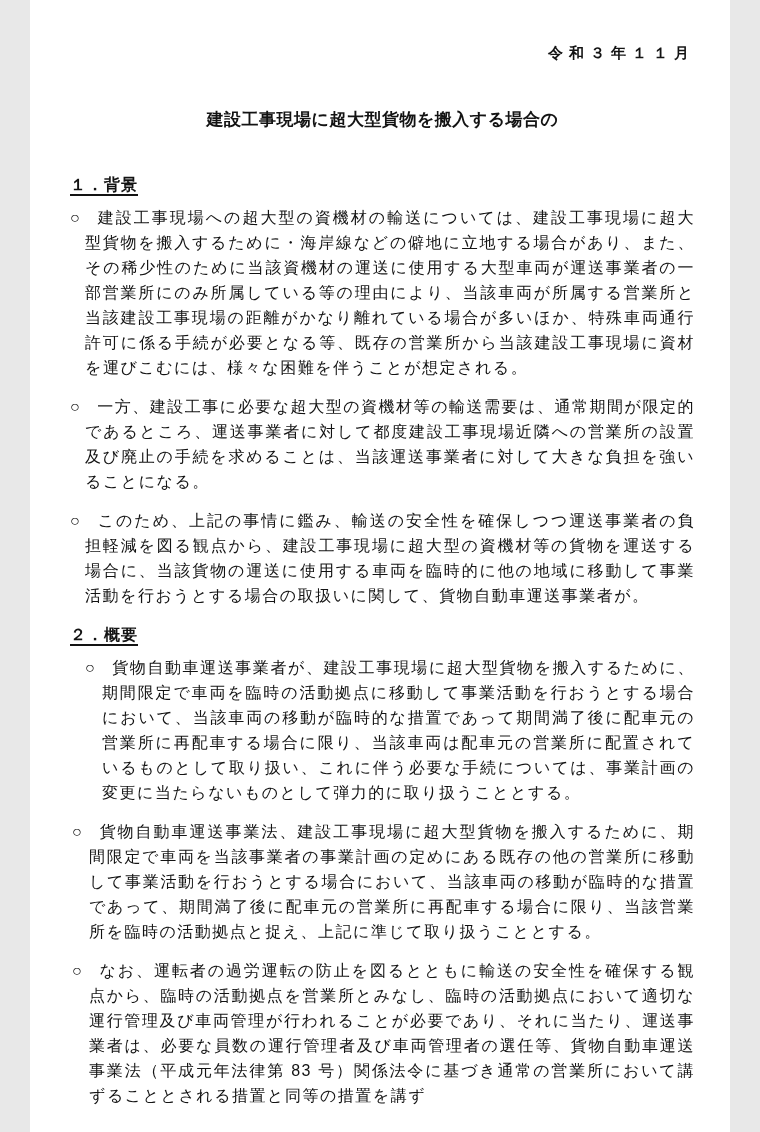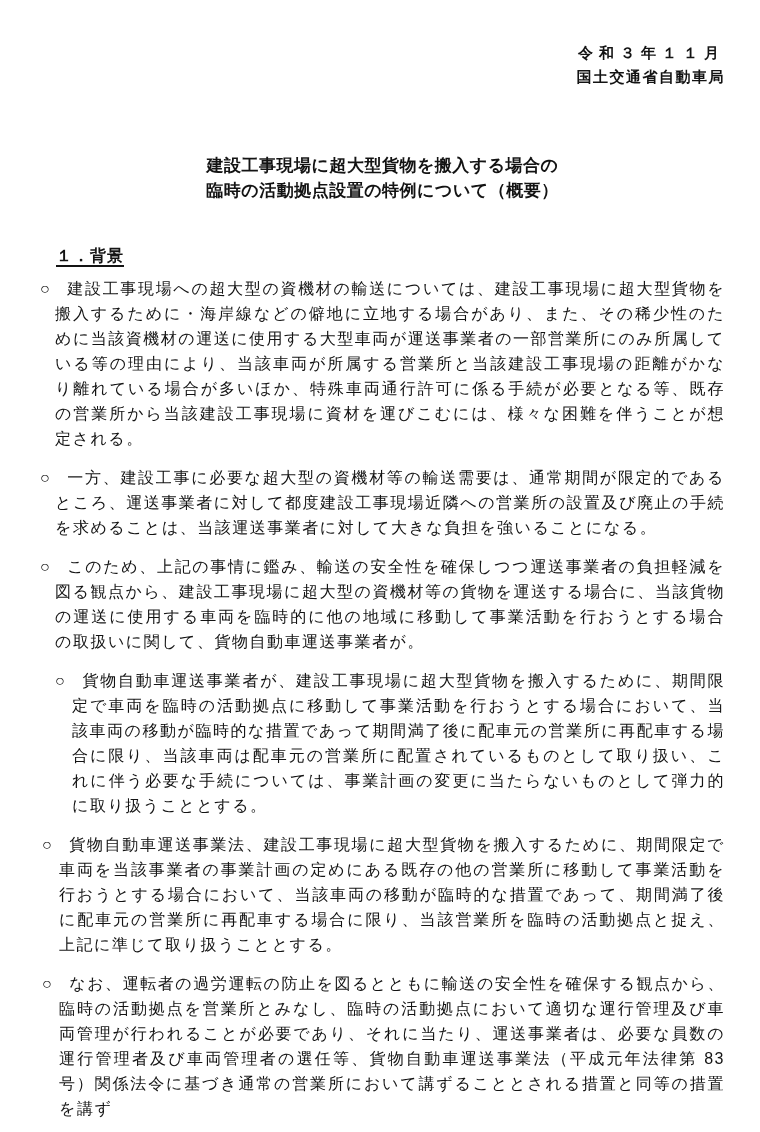--- a/index.html
+++ b/index.html
@@ -2,21 +2,21 @@
 <html lang="ja"><head>
 <meta charset="utf-8">
 <style>
   html, body {
     margin: 0;
     padding: 0;
     background: #e8e8e8;
   }
   .page {
     position: relative;
-    width: 760px;
+    width: 700px;
     height: 1132px;
     margin: 0 auto;
     background: #ffffff;
     color: #131313;
     font-family: "Liberation Sans", "DejaVu Sans", sans-serif;
     box-sizing: border-box;
     padding: 41px 35px 0 40px;
     overflow: hidden;
   }
   .header-right {
@@ -25,29 +25,29 @@
     line-height: 24px;
     font-weight: bold;
   }
   .header-right .date {
     letter-spacing: 6px;
   }
   .header-right .org {
     letter-spacing: 1.5px;
   }
   .title-block {
-    margin-top: 64px;
+    margin-top: 42px;
     text-align: center;
     font-weight: bold;
     font-size: 17px;
     line-height: 25px;
     letter-spacing: 0.5px;
   }
   .section-heading {
-    margin: 40px 0 8px 16px;
+    margin: 40px 0 8px 0;
     font-size: 16px;
     font-weight: bold;
     line-height: 25px;
     letter-spacing: 1px;
   }
   .section-heading .underlined {
     text-decoration: underline;
     text-underline-offset: 4px;
     text-decoration-thickness: 1.5px;
   }
@@ -69,38 +69,39 @@
   .indent-b { margin-left: 32px; text-indent: -17px; } 
   .indent-c { margin-left: 19px; text-indent: -17px; } 
 </style>
 </head>
 <body>
 
 <div class="page">
 
   <div class="header-right">
     <div class="date">令和３年１１月</div>
-    <div class="org">国土交通省自動車局</div>
   </div>
 
   <div class="title-block">
     <div>建設工事現場に超大型貨物を搬入する場合の</div>
-    <div>臨時の活動拠点設置の特例について（概要）</div>
   </div>
 
   <div class="section-heading">
     <span class="underlined">１．背景</span>
   </div>
 
   <div class="bullet indent-a"><span class="marker">○</span><span>建設工事現場への超大型の資機材の輸送については、建設工事現場に超大型貨物を搬入するために・海岸線などの僻地に立地する場合があり、また、その稀少性のために当該資機材の運送に使用する大型車両が運送事業者の一部営業所にのみ所属している等の理由により、当該車両が所属する営業所と当該建設工事現場の距離がかなり離れている場合が多いほか、特殊車両通行許可に係る手続が必要となる等、既存の営業所から当該建設工事現場に資材を運びこむには、様々な困難を伴うことが想定される。</span></div>
 
   <div class="bullet indent-a"><span class="marker">○</span><span>一方、建設工事に必要な超大型の資機材等の輸送需要は、通常期間が限定的であるところ、運送事業者に対して都度建設工事現場近隣への営業所の設置及び廃止の手続を求めることは、当該運送事業者に対して大きな負担を強いることになる。</span></div>
 
   <div class="bullet indent-a"><span class="marker">○</span><span>このため、上記の事情に鑑み、輸送の安全性を確保しつつ運送事業者の負担軽減を図る観点から、建設工事現場に超大型の資機材等の貨物を運送する場合に、当該貨物の運送に使用する車両を臨時的に他の地域に移動して事業活動を行おうとする場合の取扱いに関して、貨物自動車運送事業者が。</span></div>
 
+  <div class="section-heading second">
+    <span class="underlined">２．概要</span>
+  </div>
 
   <div class="bullet indent-b"><span class="marker">○</span><span>貨物自動車運送事業者が、建設工事現場に超大型貨物を搬入するために、期間限定で車両を臨時の活動拠点に移動して事業活動を行おうとする場合において、当該車両の移動が臨時的な措置であって期間満了後に配車元の営業所に再配車する場合に限り、当該車両は配車元の営業所に配置されているものとして取り扱い、これに伴う必要な手続については、事業計画の変更に当たらないものとして弾力的に取り扱うこととする。</span></div>
 
   <div class="bullet indent-c"><span class="marker">○</span><span>貨物自動車運送事業法、建設工事現場に超大型貨物を搬入するために、期間限定で車両を当該事業者の事業計画の定めにある既存の他の営業所に移動して事業活動を行おうとする場合において、当該車両の移動が臨時的な措置であって、期間満了後に配車元の営業所に再配車する場合に限り、当該営業所を臨時の活動拠点と捉え、上記に準じて取り扱うこととする。</span></div>
 
   <div class="bullet indent-c"><span class="marker">○</span><span>なお、運転者の過労運転の防止を図るとともに輸送の安全性を確保する観点から、臨時の活動拠点を営業所とみなし、臨時の活動拠点において適切な運行管理及び車両管理が行われることが必要であり、それに当たり、運送事業者は、必要な員数の運行管理者及び車両管理者の選任等、貨物自動車運送事業法（平成元年法律第 83 号）関係法令に基づき通常の営業所において講ずることとされる措置と同等の措置を講ず</span></div>
 
 </div>
 
 </body></html>

